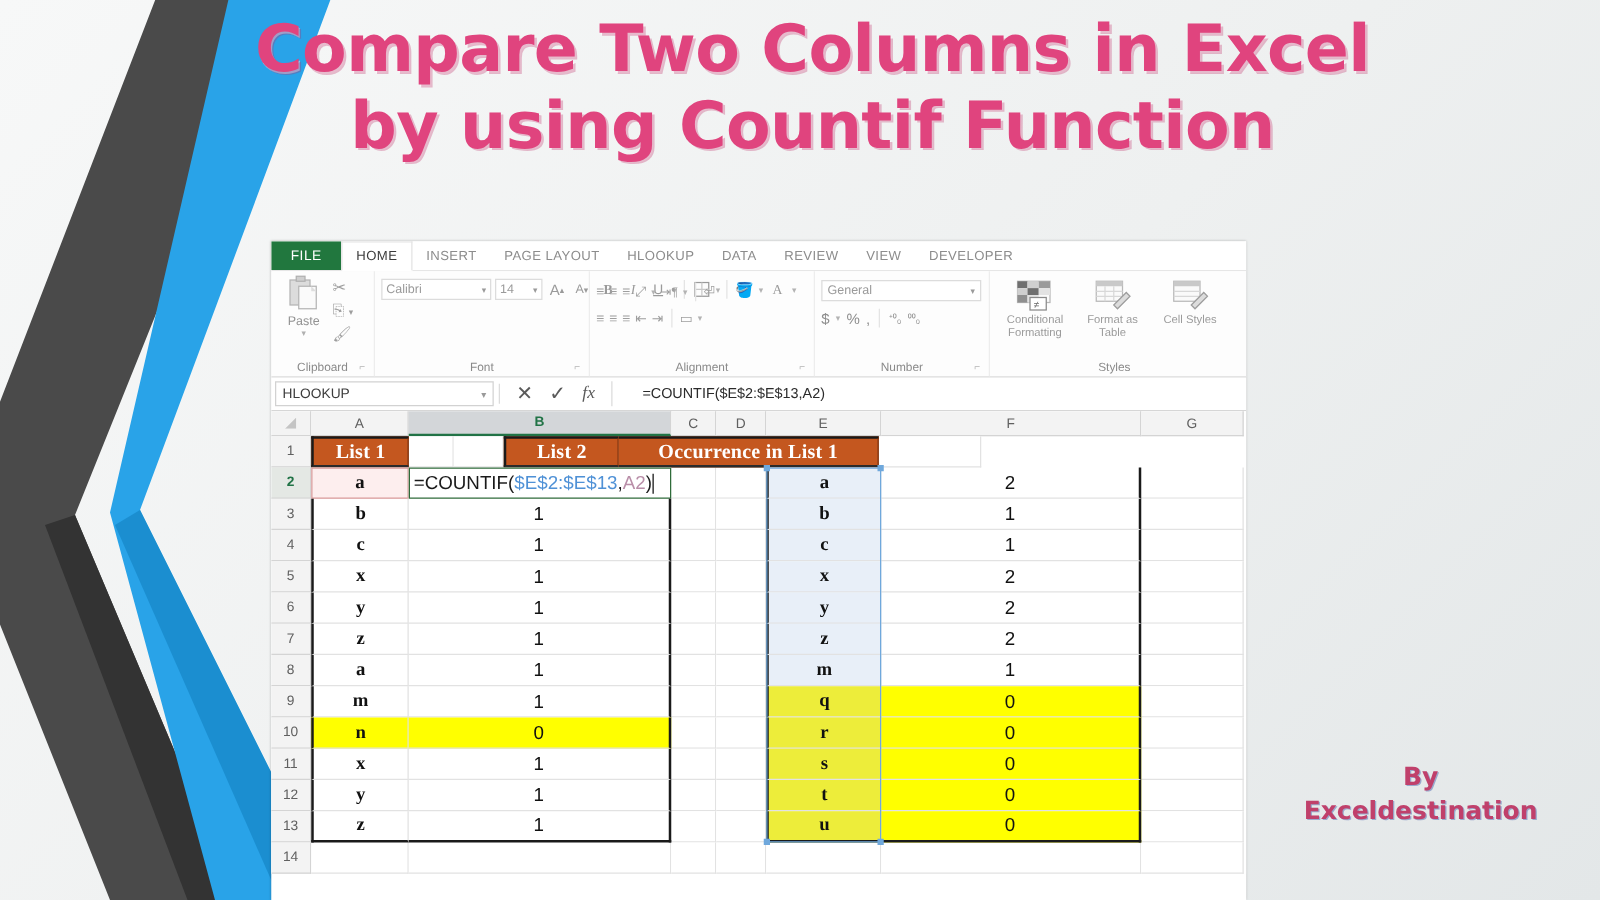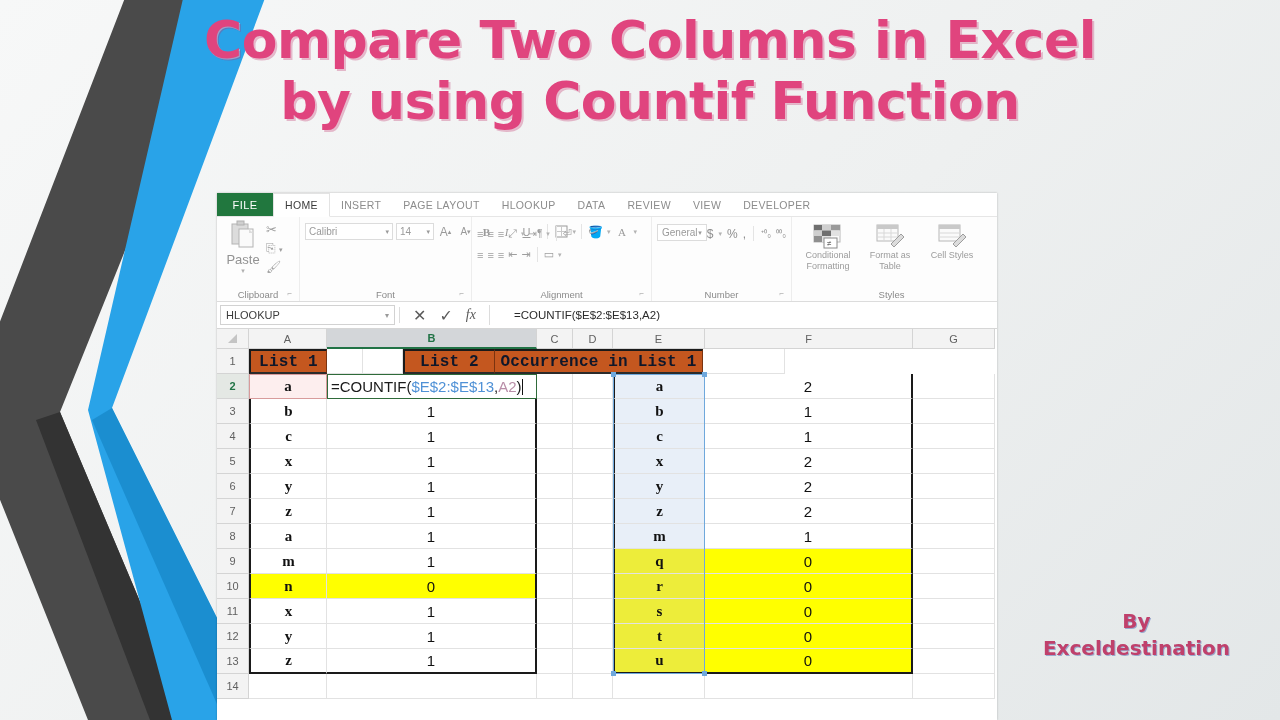--- a/index.html
+++ b/index.html
@@ -123,21 +123,21 @@
   }
   .chdr.sel { background:#d3d6d9; color:#217346; font-weight:bold; border-bottom:2px solid #217346; }
   .cell {
     border-right:1px solid #e2e2e2; border-bottom:1px solid #e2e2e2;
     display:flex; align-items:center; justify-content:center;
     font-size:15px; font-family:"Liberation Serif", serif; font-weight:bold; color:#111;
     position:relative; overflow:hidden;
   }
   .cell.num { font-family:"Liberation Sans", sans-serif; font-weight:normal; font-size:15px; }
   .cell.hdr-orange {
-    background:#c4571f; color:#0f172a; font-family:Liberation Mono, monospace;
+    background:#c4571f; color:#ffffff; font-family:Liberation Serif, serif;
     font-weight:bold; font-size:16px; letter-spacing:.2px;
     border-right:1px solid #7a3310; border-bottom:2px solid #2b2b2b;
   }
   .cell.yellow { background:#ffff00; }
   .cell.bluesel { background:#e8eff8; }
   .cell.yellowsel { background:#eded3a; }
   .bl { border-left:2px solid #1a1a1a; }
   .br { border-right:2px solid #1a1a1a; }
   .bt { border-top:2px solid #1a1a1a; }
   .bb { border-bottom:2px solid #1a1a1a; }
@@ -209,21 +209,21 @@
 
     <div class="grp" style="width:82px">
       <div class="grp-body">
         <div class="clip-big">
           <svg width="30" height="32" viewBox="0 0 30 32">
             <rect x="4" y="4" width="16" height="20" fill="#dcdcdc" stroke="#b4b4b4"></rect>
             <rect x="9" y="1" width="7" height="4" fill="#cfcfcf" stroke="#b0b0b0"></rect>
             <rect x="11" y="9" width="14" height="18" fill="#fafafa" stroke="#b4b4b4"></rect>
             <polygon points="21,9 25,13 21,13" fill="#dddddd"></polygon>
           </svg>
-          <span style="font-size:13px;color:#939393">Paste</span>
+          <span style="font-size:10px;color:#939393">Paste</span>
           <span style="font-size:7px;color:#b0b0b0">▾</span>
         </div>
         <div class="clip-side">
           <span class="ico" style="font-size:13px">✂</span>
           <span class="ico" style="font-size:12px">⎘ <span style="font-size:7px">▾</span></span>
           <span class="ico" style="font-size:12px">🖌</span>
         </div>
       </div>
       <div class="grp-label">
         <span>Clipboard</span>
@@ -314,21 +314,21 @@
           </div>
         </div>
       </div>
       <div class="grp-label">
         <span>Alignment</span>
         <span class="dlg">⌐</span>
       </div>
     </div>
 
     <div class="grp" style="width:140px">
-      <div class="grp-body" style="flex-direction:row">
+      <div class="grp-body" style="flex-direction:column">
         <div class="numbox" style="margin-top:4px">
           <span>General</span>
           <span style="font-size:7px">▾</span>
         </div>
         <div class="numrow2">
           <span><span>$</span></span>
           <span style="font-size:7px;color:#b3b3b3">▾</span>
           <span><span>%</span></span>
           <span><span>,</span></span>
           <span class="sep"></span>

